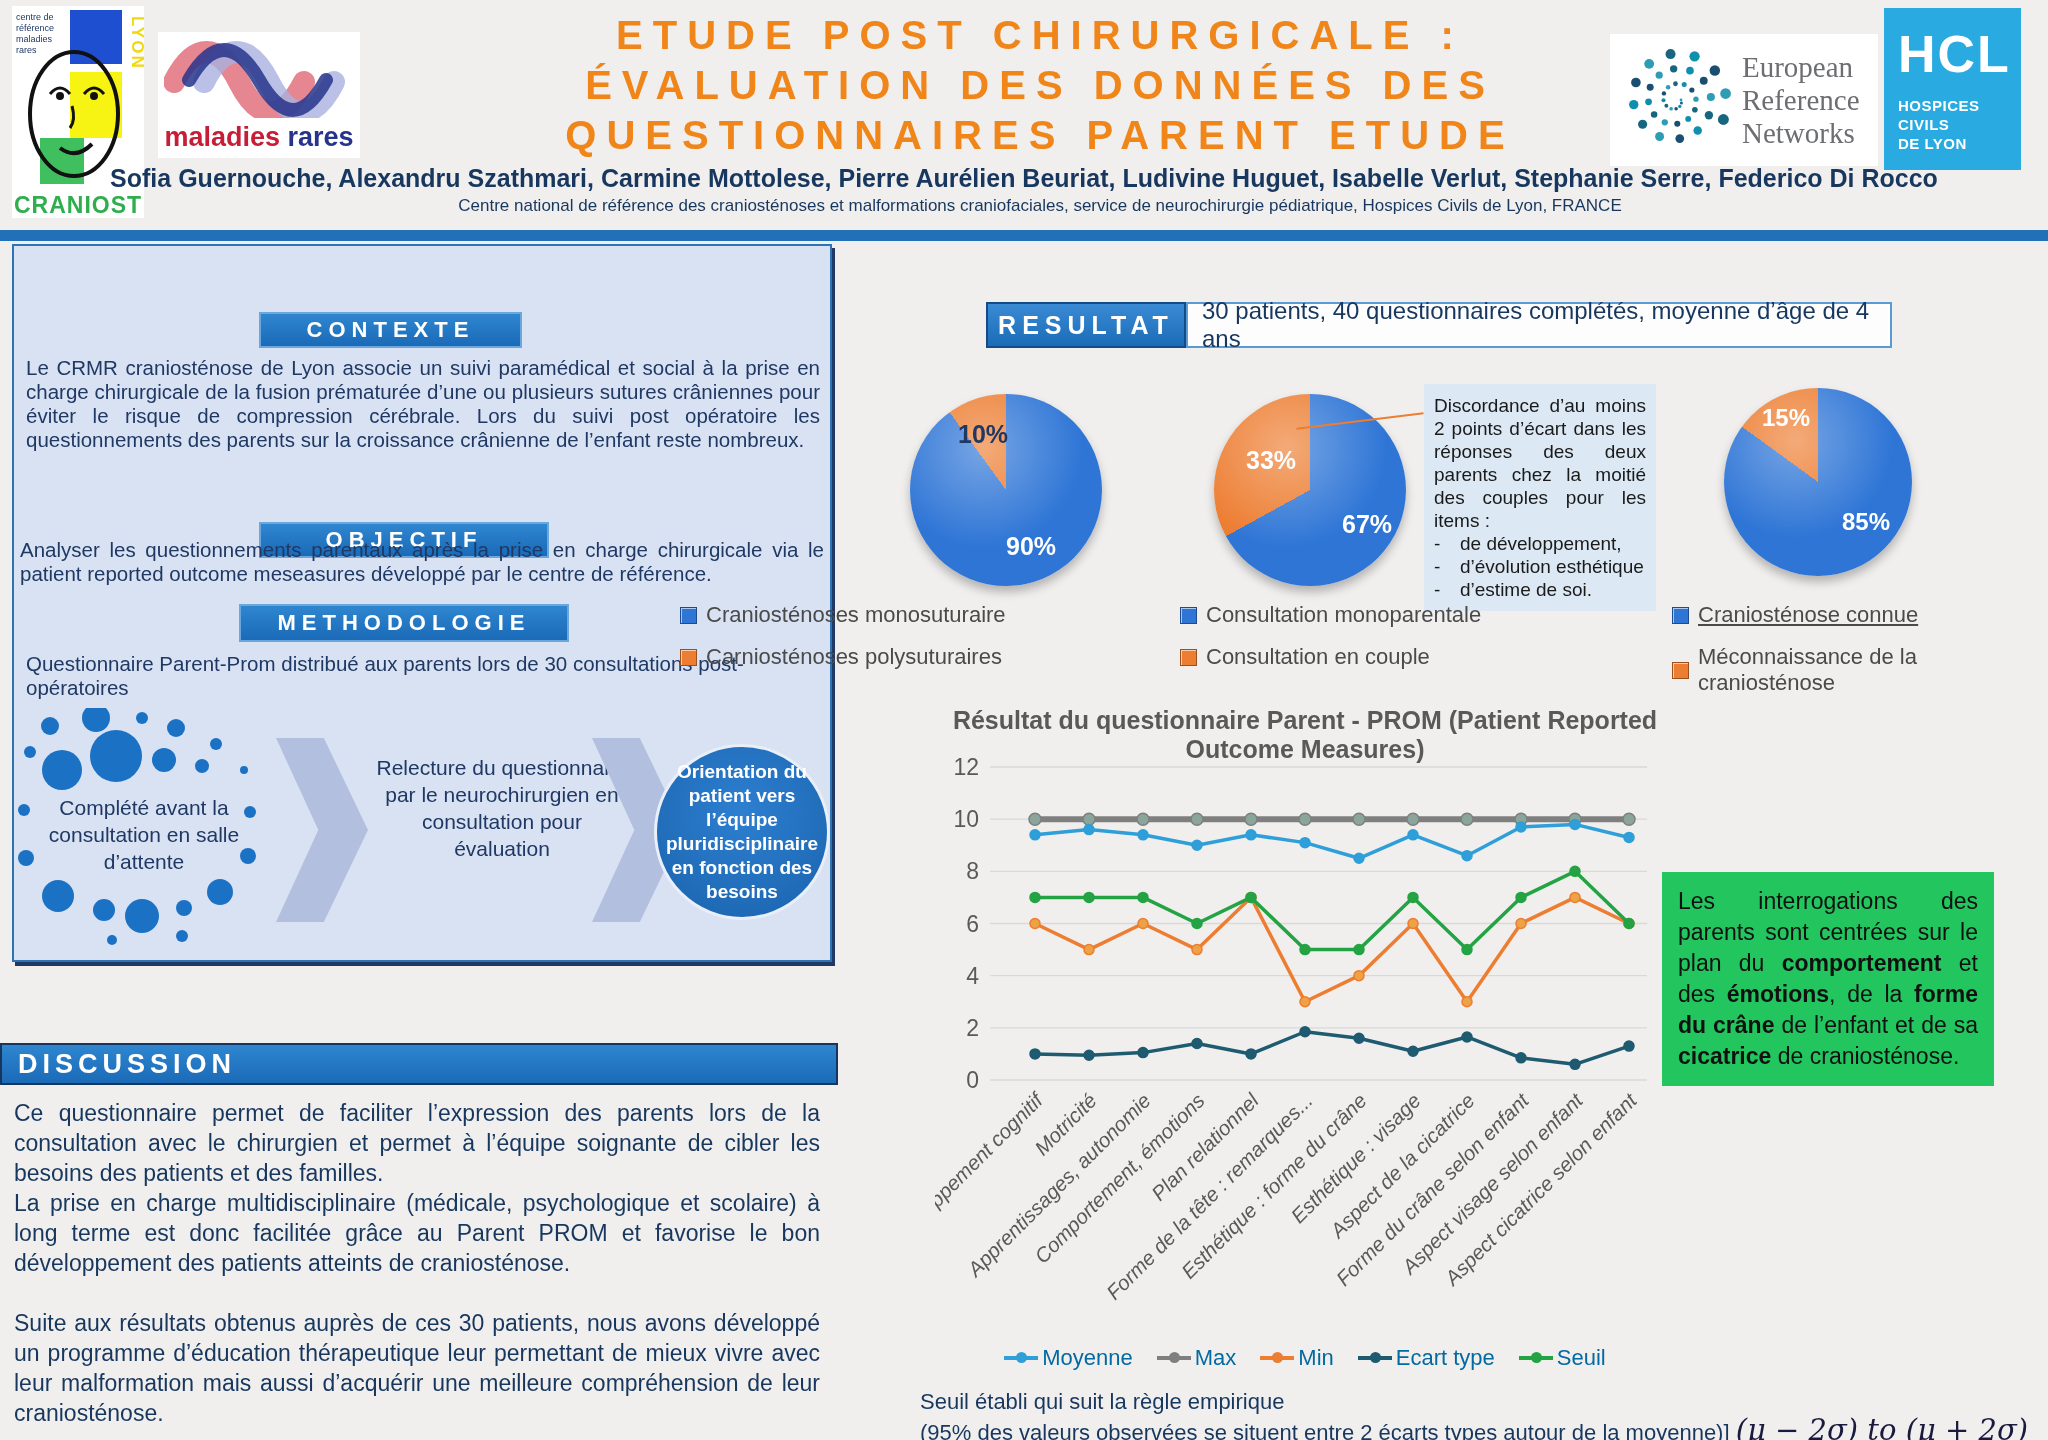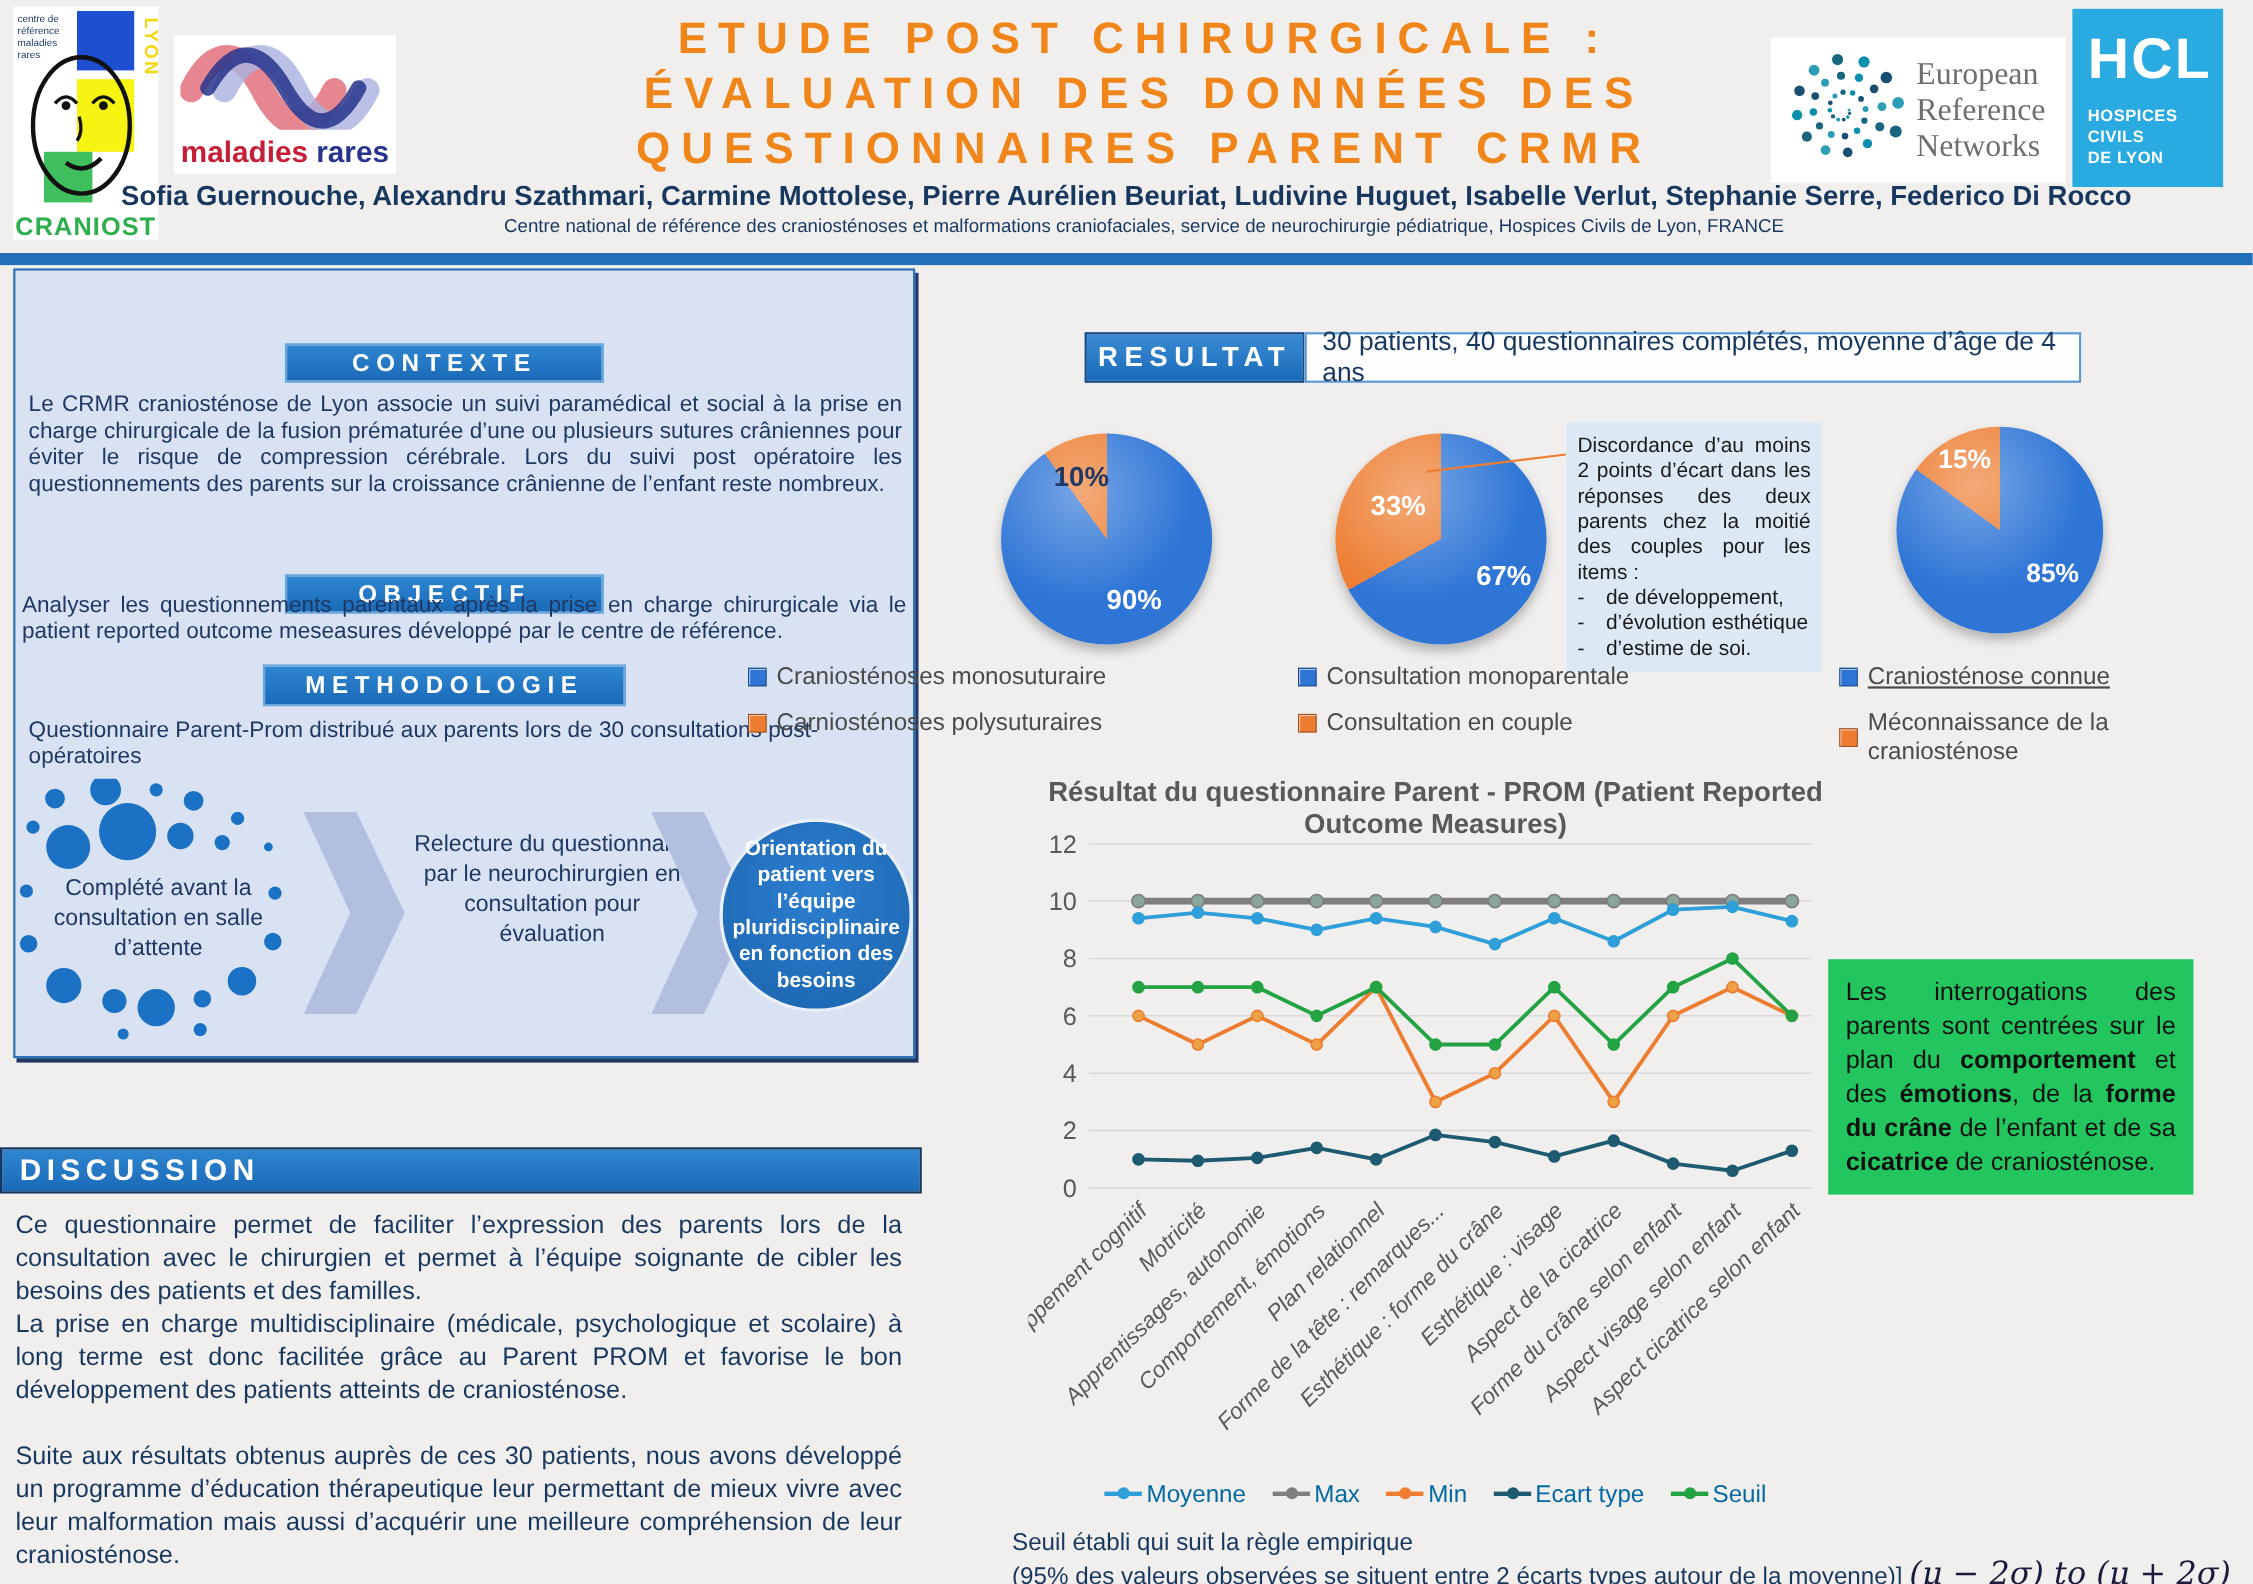--- a/index.html
+++ b/index.html
@@ -116,21 +116,21 @@
     </svg>
     <div style="font-size:27px;font-weight:bold;">
       <span style="color:#c51e36;">maladies</span>
       <span style="color:#27348b;">rares</span>
     </div>
   </div>
 
   <div class="abs title" style="left:450px;top:10px;width:1180px;">
     <div>ETUDE POST CHIRURGICALE :</div>
     <div>ÉVALUATION DES DONNÉES DES</div>
-    <div>QUESTIONNAIRES PARENT CRMR</div>
+    <div>QUESTIONNAIRES PARENT ETUDE</div>
   </div>
 
   <div class="abs logo-card ern" style="left:1610px;top:34px;width:268px;height:132px;">
     <svg id="ern-dots" width="112" height="112" viewBox="0 0 112 112">
         <circle cx="61" cy="56" r="1.4" fill="#2c9db5"></circle>
         <circle cx="61.423869872985314" cy="59.10550086152335" r="1.51" fill="#17657f"></circle>
         <circle cx="59.79665192924584" cy="62.468031704325035" r="1.6199999999999999" fill="#0f8fae"></circle>
         <circle cx="56.09446602425984" cy="64.7494900520122" r="1.73" fill="#1b4f72"></circle>
         <circle cx="51.12517897665641" cy="64.73132979507517" r="1.8399999999999999" fill="#2c9db5"></circle>
         <circle cx="46.36000152459934" cy="61.79939043299147" r="1.95" fill="#17657f"></circle>
@@ -180,21 +180,21 @@
       <div>HOSPICES CIVILS</div>
       <div>DE LYON</div>
     </div>
   </div>
 
   <div class="abs authors" style="top:164px;">Sofia Guernouche, Alexandru Szathmari, Carmine Mottolese, Pierre Aurélien Beuriat, Ludivine Huguet, Isabelle Verlut, Stephanie Serre, Federico Di Rocco</div>
   <div class="abs affil" style="top:196px;">Centre national de référence des craniosténoses et malformations craniofaciales, service de neurochirurgie pédiatrique, Hospices Civils de Lyon, FRANCE</div>
   <div class="abs top-band"></div>
 
   <div class="abs panel">
-    <div class="abs sec-head" style="left:245px;top:66px;width:290px;height:36px;">CONTEXTE</div>
+    <div class="abs sec-head" style="left:245px;top:66px;width:263px;height:36px;">CONTEXTE</div>
     <div class="abs body-text" style="left:12px;top:110px;width:794px;">Le CRMR craniosténose de Lyon associe un suivi paramédical et social à la prise en charge chirurgicale de la fusion prématurée d’une ou plusieurs sutures crâniennes pour éviter le risque de compression cérébrale. Lors du suivi post opératoire les questionnements des parents sur la croissance crânienne de l’enfant reste nombreux.</div>
 
     <div class="abs sec-head" style="left:245px;top:248px;width:290px;height:36px;margin-top:28px;">OBJECTIF</div>
     <div class="abs body-text" style="left:6px;top:292px;width:804px;">Analyser les questionnements parentaux après la prise en charge chirurgicale via le patient reported outcome meseasures développé par le centre de référence.</div>
 
     <div class="abs sec-head" style="left:225px;top:358px;width:330px;height:38px;">METHODOLOGIE</div>
     <div class="abs body-text" style="left:12px;top:406px;width:794px;text-align:left;">Questionnaire Parent-Prom distribué aux parents lors de 30 consultations post-opératoires</div>
 
     <svg class="abs" style="left:2px;top:462px;" width="256" height="244" viewBox="0 0 256 244">
       <g fill="#1B72C4">

